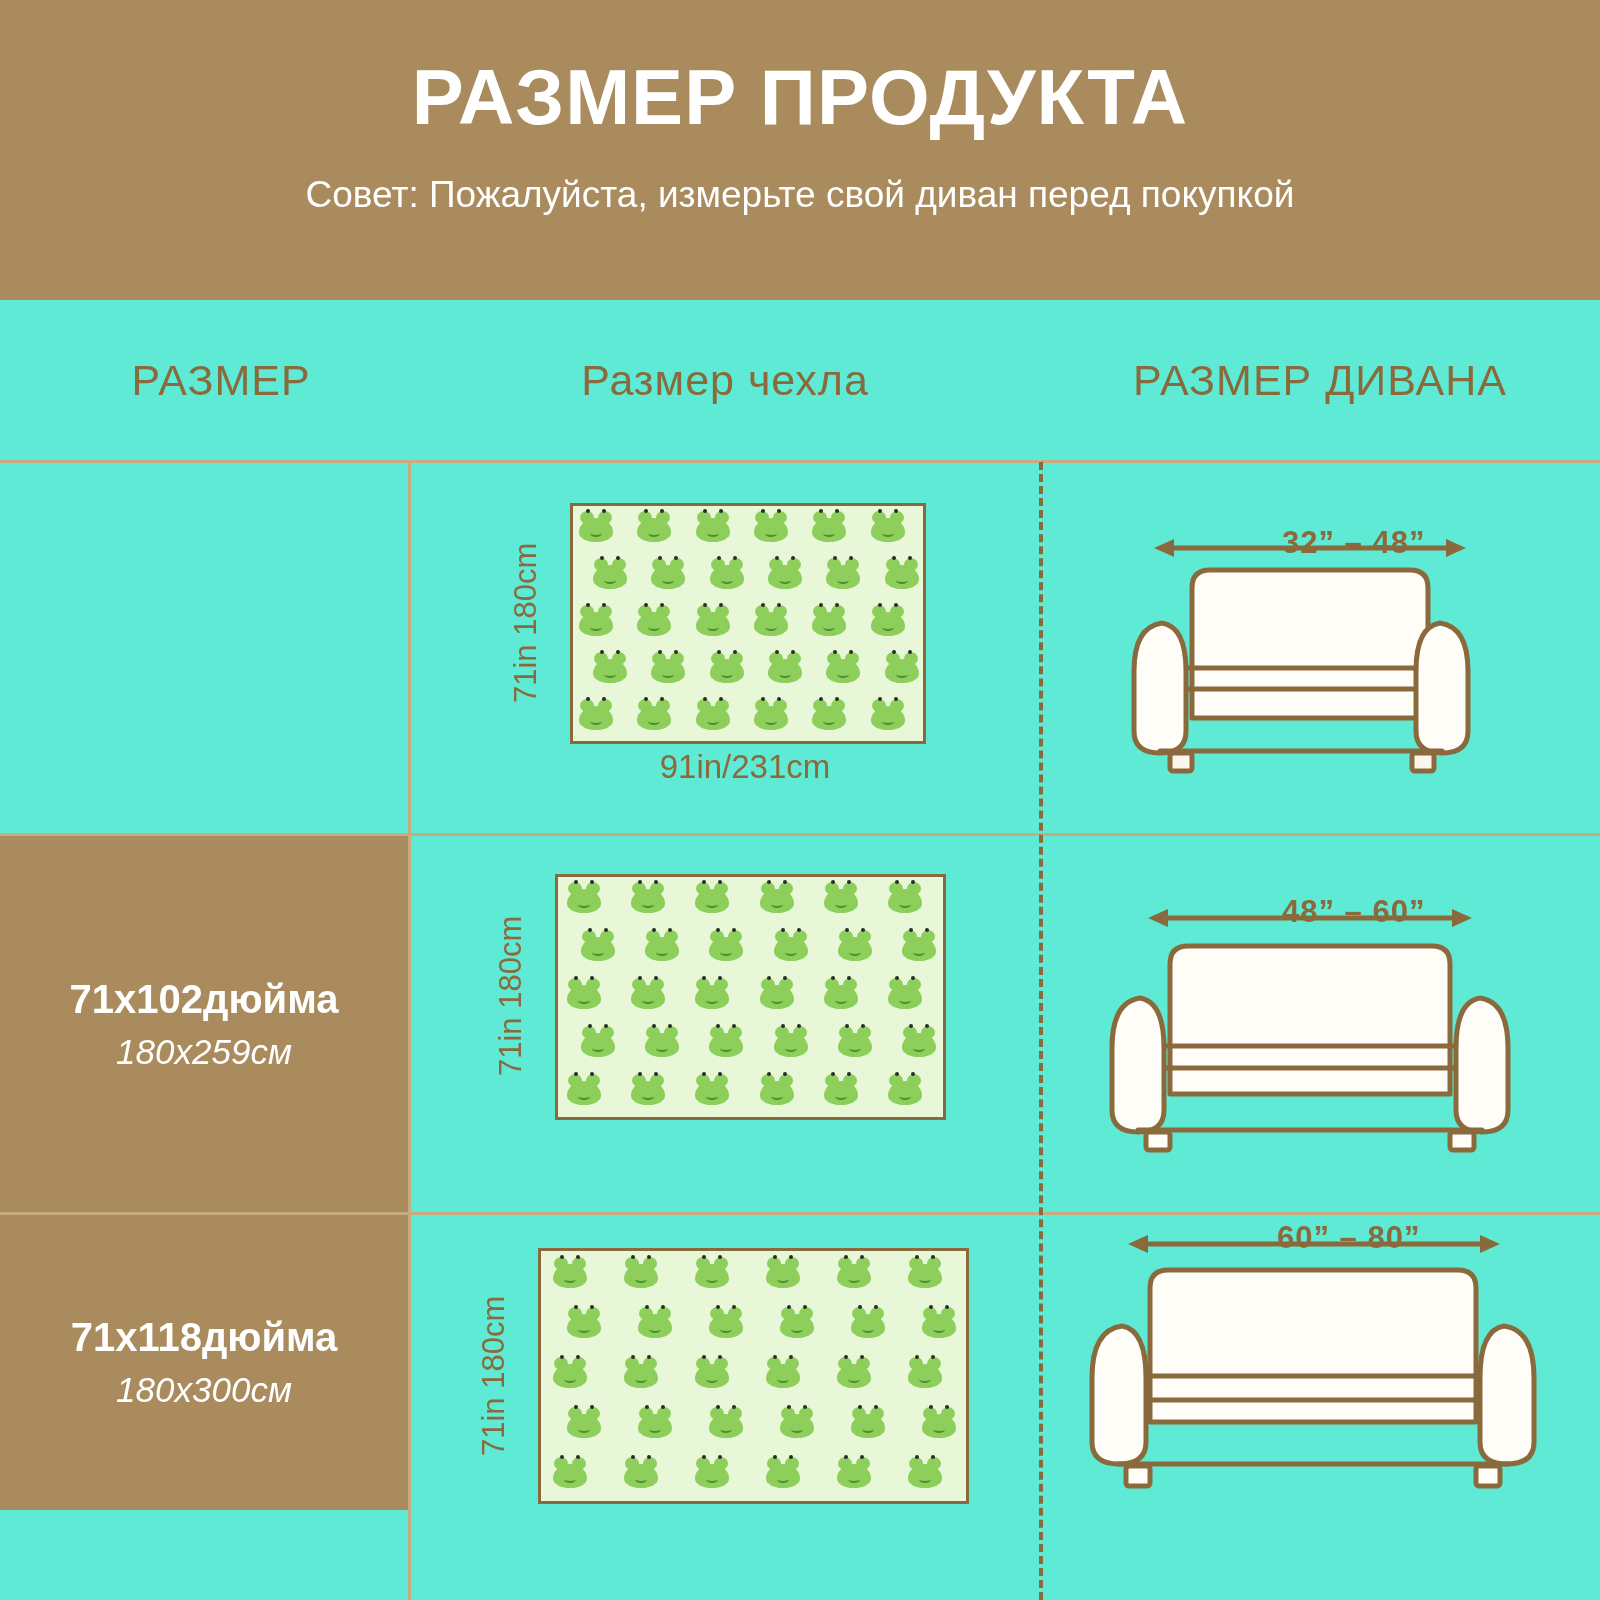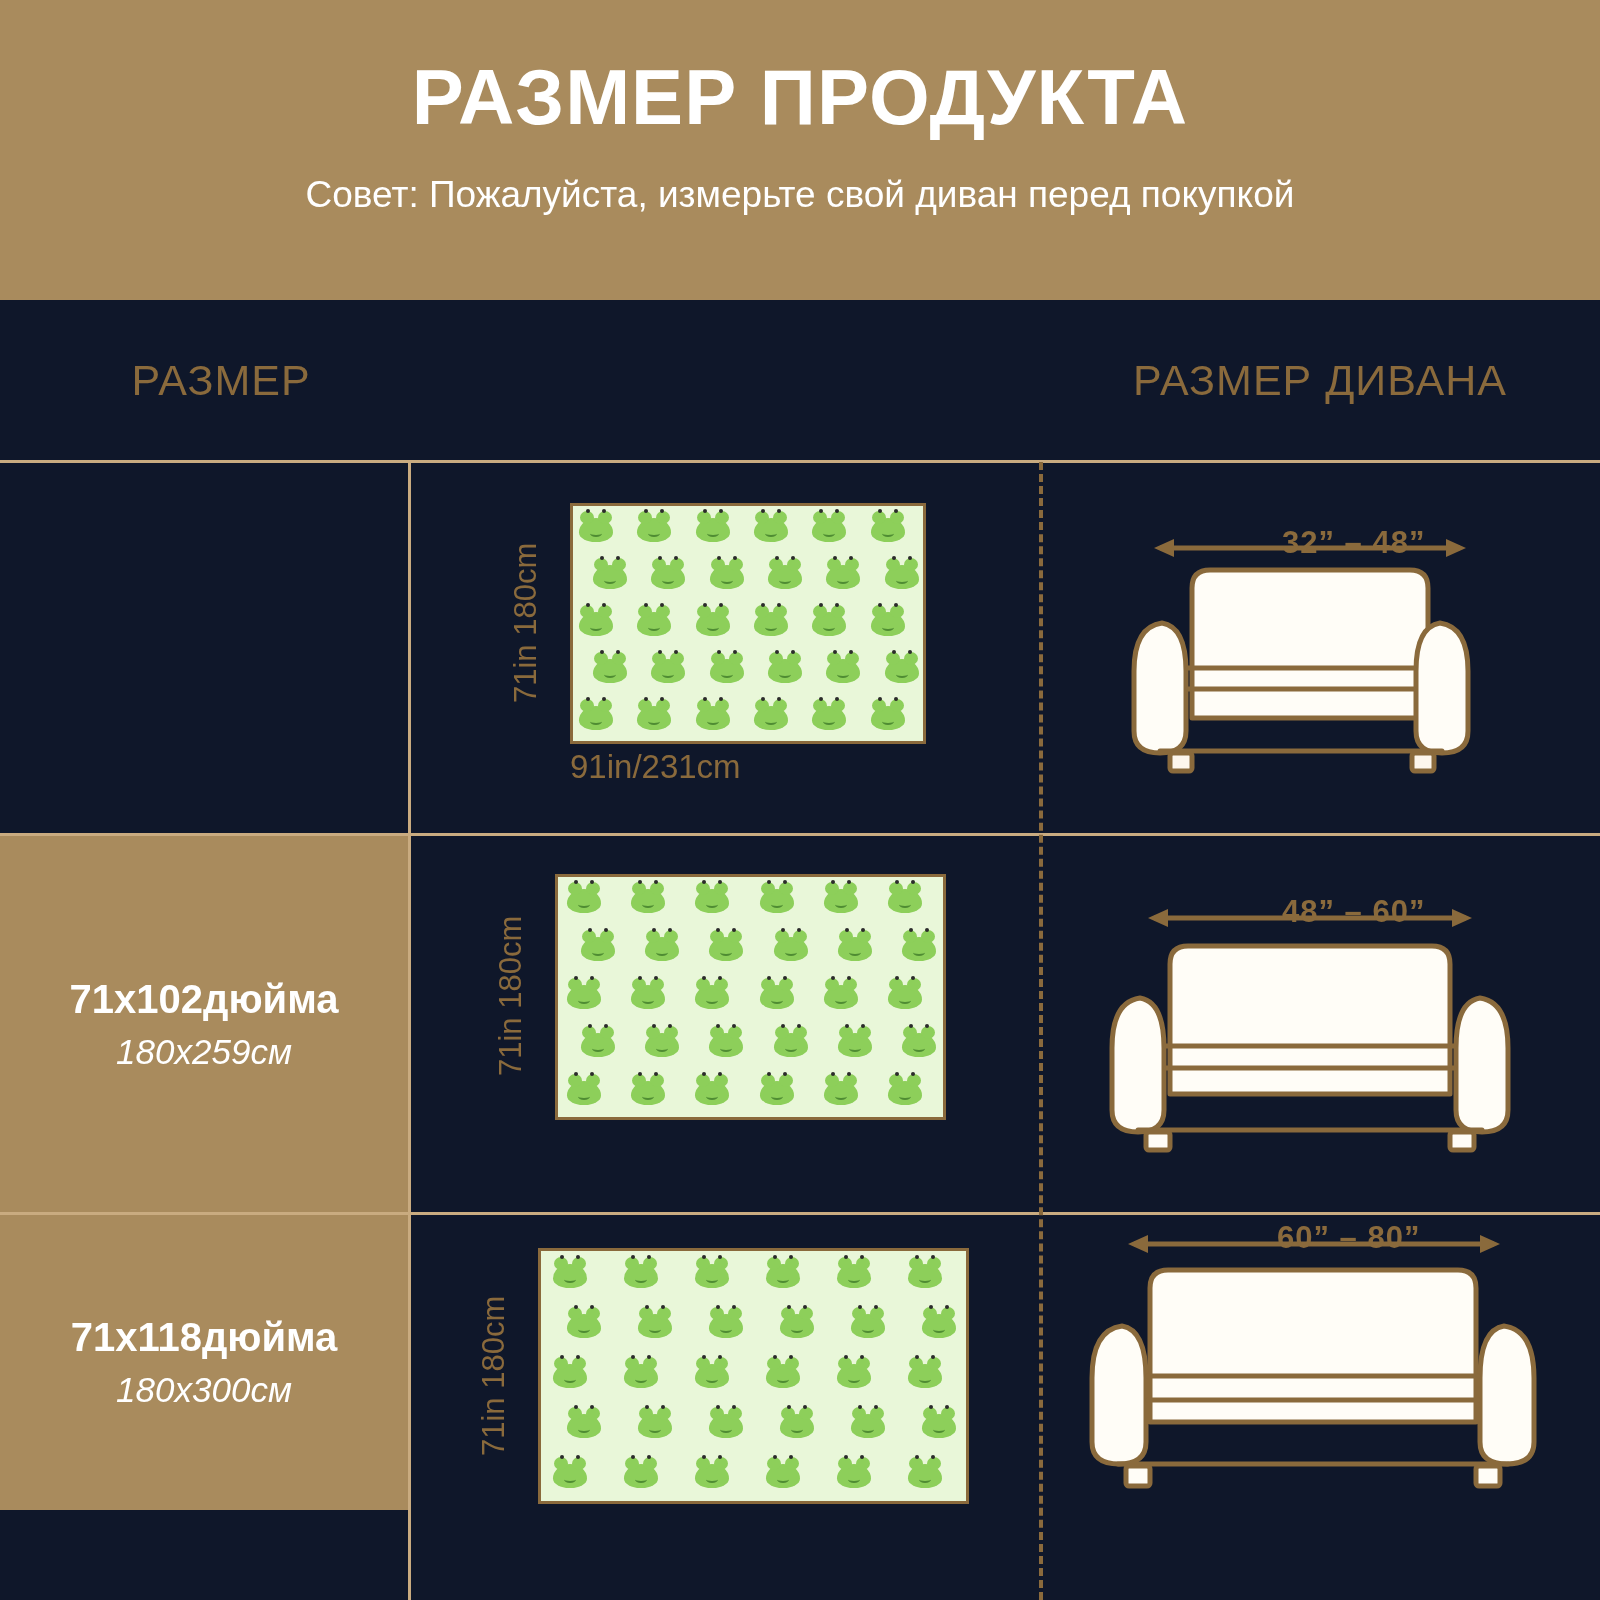--- a/index.html
+++ b/index.html
@@ -10,21 +10,21 @@
     width: 1600px;
     height: 1600px;
     background: #fdf6ec;
     font-family: "Liberation Sans", sans-serif;
     overflow: hidden;
   }
   .page {
     position: relative;
     width: 1600px;
     height: 1600px;
-    background: #0f172a;
+    background: #5eead4;
   }
 
   
   .header {
     position: absolute;
     left: 0;
     top: 0;
     width: 1600px;
     height: 300px;
     background: #a98b5d;
@@ -185,21 +185,21 @@
     transform: translateX(-50%);
     bottom: 5px;
     width: 12px;
     height: 5px;
     border-bottom: 2px solid #4f8c33;
     border-radius: 0 0 50% 50%;
   }
 
   .dim-bottom {
     position: absolute;
-    text-align: left;
+    text-align: center;
     color: #8a6a3c;
     font-size: 33px;
     white-space: nowrap;
   }
   .dim-left {
     position: absolute;
     color: #8a6a3c;
     font-size: 31px;
     line-height: 1.05;
     text-align: center;
@@ -226,20 +226,21 @@
 
 <div class="page">
 
   <div class="header">
     <div class="header-title">РАЗМЕР ПРОДУКТА</div>
     <div class="header-sub">Совет: Пожалуйста, измерьте свой диван перед покупкой</div>
   </div>
 
   <div class="col-head-row">
     <div class="col-head col-head-1">РАЗМЕР</div>
+    <div class="col-head col-head-2">Размер чехла</div>
     <div class="col-head col-head-3">РАЗМЕР ДИВАНА</div>
   </div>
 
   <div class="hline h0"></div>
   <div class="hline h1"></div>
   <div class="hline h2"></div>
   <div class="vline v1"></div>
   <div class="dashed-v"></div>
 
 

